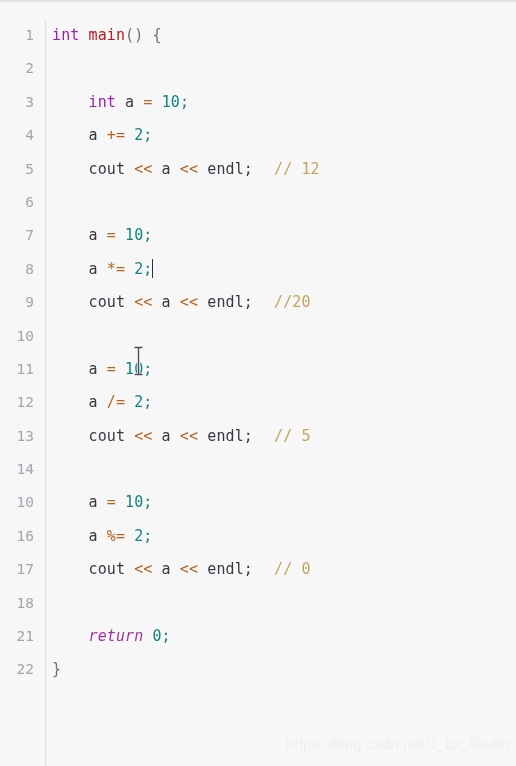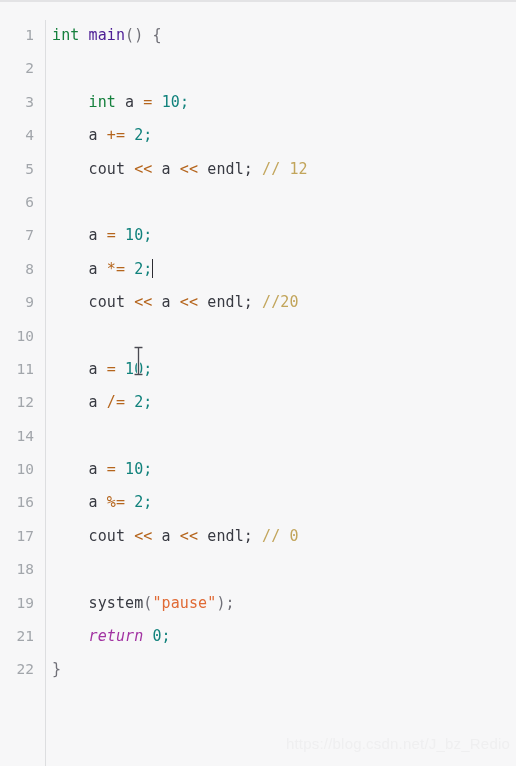--- a/index.html
+++ b/index.html
@@ -61,27 +61,27 @@
   .code-text {
     flex: 1 1 auto;
     padding-left: 9px;
     font-size: 15px;
     color: #383a42;
     font-family: "DejaVu Sans Mono", "Liberation Mono", monospace;
     letter-spacing: 0.1px;
   }
 
   
-  .tok-type     { color: #15803d; }
-  .tok-func     { color: #4c1d95; }
+  .tok-type     { color: #a21caf; }
+  .tok-func     { color: #b91c1c; }
   .tok-punct    { color: #6f6f77; }
   .tok-plain    { color: #383a42; }
   .tok-op       { color: #b5651d; }
   .tok-num      { color: #11827c; }
-  .tok-comment  { color: #c2a55b; }
+  .tok-comment  { color: #c2a55b; margin-left: 12px; }
   .tok-string   { color: #e06a35; }
   .tok-keyword  { color: #a233a2; font-style: italic; }
   .tok-var      { color: #383a42; }
 
   
   .caret {
     display: inline-block;
     width: 1px;
     height: 19px;
     background: #2c2c32;
@@ -125,26 +125,26 @@
         <div class="code-line"><div class="gutter">3</div><div class="code-text"><span class="tok-plain">    </span><span class="tok-type">int</span><span class="tok-var"> a </span><span class="tok-op">=</span><span class="tok-plain"> </span><span class="tok-num">10</span><span class="tok-num">;</span></div></div>
         <div class="code-line"><div class="gutter">4</div><div class="code-text"><span class="tok-var">    a </span><span class="tok-op">+=</span><span class="tok-plain"> </span><span class="tok-num">2</span><span class="tok-num">;</span></div></div>
         <div class="code-line"><div class="gutter">5</div><div class="code-text"><span class="tok-var">    cout </span><span class="tok-op">&lt;&lt;</span><span class="tok-var"> a </span><span class="tok-op">&lt;&lt;</span><span class="tok-var"> endl;</span><span class="tok-plain"> </span><span class="tok-comment">// 12</span></div></div>
         <div class="code-line"><div class="gutter">6</div><div class="code-text">&nbsp;</div></div>
         <div class="code-line"><div class="gutter">7</div><div class="code-text"><span class="tok-var">    a </span><span class="tok-op">=</span><span class="tok-plain"> </span><span class="tok-num">10</span><span class="tok-num">;</span></div></div>
         <div class="code-line"><div class="gutter">8</div><div class="code-text"><span class="tok-var">    a </span><span class="tok-op">*=</span><span class="tok-plain"> </span><span class="tok-num">2</span><span class="tok-num">;</span><span class="caret"></span></div></div>
         <div class="code-line"><div class="gutter">9</div><div class="code-text"><span class="tok-var">    cout </span><span class="tok-op">&lt;&lt;</span><span class="tok-var"> a </span><span class="tok-op">&lt;&lt;</span><span class="tok-var"> endl;</span><span class="tok-plain"> </span><span class="tok-comment">//20</span></div></div>
         <div class="code-line"><div class="gutter">10</div><div class="code-text">&nbsp;</div></div>
         <div class="code-line"><div class="gutter">11</div><div class="code-text"><span class="tok-var">    a </span><span class="tok-op">=</span><span class="tok-plain"> </span><span class="tok-num">10</span><span class="tok-num">;</span></div></div>
         <div class="code-line"><div class="gutter">12</div><div class="code-text"><span class="tok-var">    a </span><span class="tok-op">/=</span><span class="tok-plain"> </span><span class="tok-num">2</span><span class="tok-num">;</span></div></div>
+        <div class="code-line"><div class="gutter">13</div><div class="code-text"><span class="tok-var">    cout </span><span class="tok-op">&lt;&lt;</span><span class="tok-var"> a </span><span class="tok-op">&lt;&lt;</span><span class="tok-var"> endl;</span><span class="tok-plain"> </span><span class="tok-comment">// 5</span></div></div>
         <div class="code-line"><div class="gutter">14</div><div class="code-text">&nbsp;</div></div>
         <div class="code-line"><div class="gutter">10</div><div class="code-text"><span class="tok-var">    a </span><span class="tok-op">=</span><span class="tok-plain"> </span><span class="tok-num">10</span><span class="tok-num">;</span></div></div>
         <div class="code-line"><div class="gutter">16</div><div class="code-text"><span class="tok-var">    a </span><span class="tok-op">%=</span><span class="tok-plain"> </span><span class="tok-num">2</span><span class="tok-num">;</span></div></div>
         <div class="code-line"><div class="gutter">17</div><div class="code-text"><span class="tok-var">    cout </span><span class="tok-op">&lt;&lt;</span><span class="tok-var"> a </span><span class="tok-op">&lt;&lt;</span><span class="tok-var"> endl;</span><span class="tok-plain"> </span><span class="tok-comment">// 0</span></div></div>
         <div class="code-line"><div class="gutter">18</div><div class="code-text">&nbsp;</div></div>
-        <div class="code-line"><div class="gutter">19</div><div class="code-text"><span class="tok-var">    system</span><span class="tok-punct">(</span><span class="tok-string">"pause"</span><span class="tok-punct">);</span></div></div>
         <div class="code-line"><div class="gutter">21</div><div class="code-text"><span class="tok-plain">    </span><span class="tok-keyword">return</span><span class="tok-plain"> </span><span class="tok-num">0</span><span class="tok-num">;</span></div></div>
         <div class="code-line"><div class="gutter">22</div><div class="code-text"><span class="tok-punct">}</span></div></div>
       </div>
   </div>
 
   <svg class="mouse-pointer" viewBox="0 0 13 30" xmlns="http://www.w3.org/2000/svg">
     <path d="M2 1 H11 M6.5 1 V29 M2 29 H11" stroke="#ffffff" stroke-width="3.2" fill="none" stroke-linecap="butt"></path>
     <path d="M2.5 1.5 H10.5 M6.5 1.5 V28.5 M2.5 28.5 H10.5" stroke="#4a4a52" stroke-width="1.4" fill="none" stroke-linecap="butt"></path>
   </svg>
 

